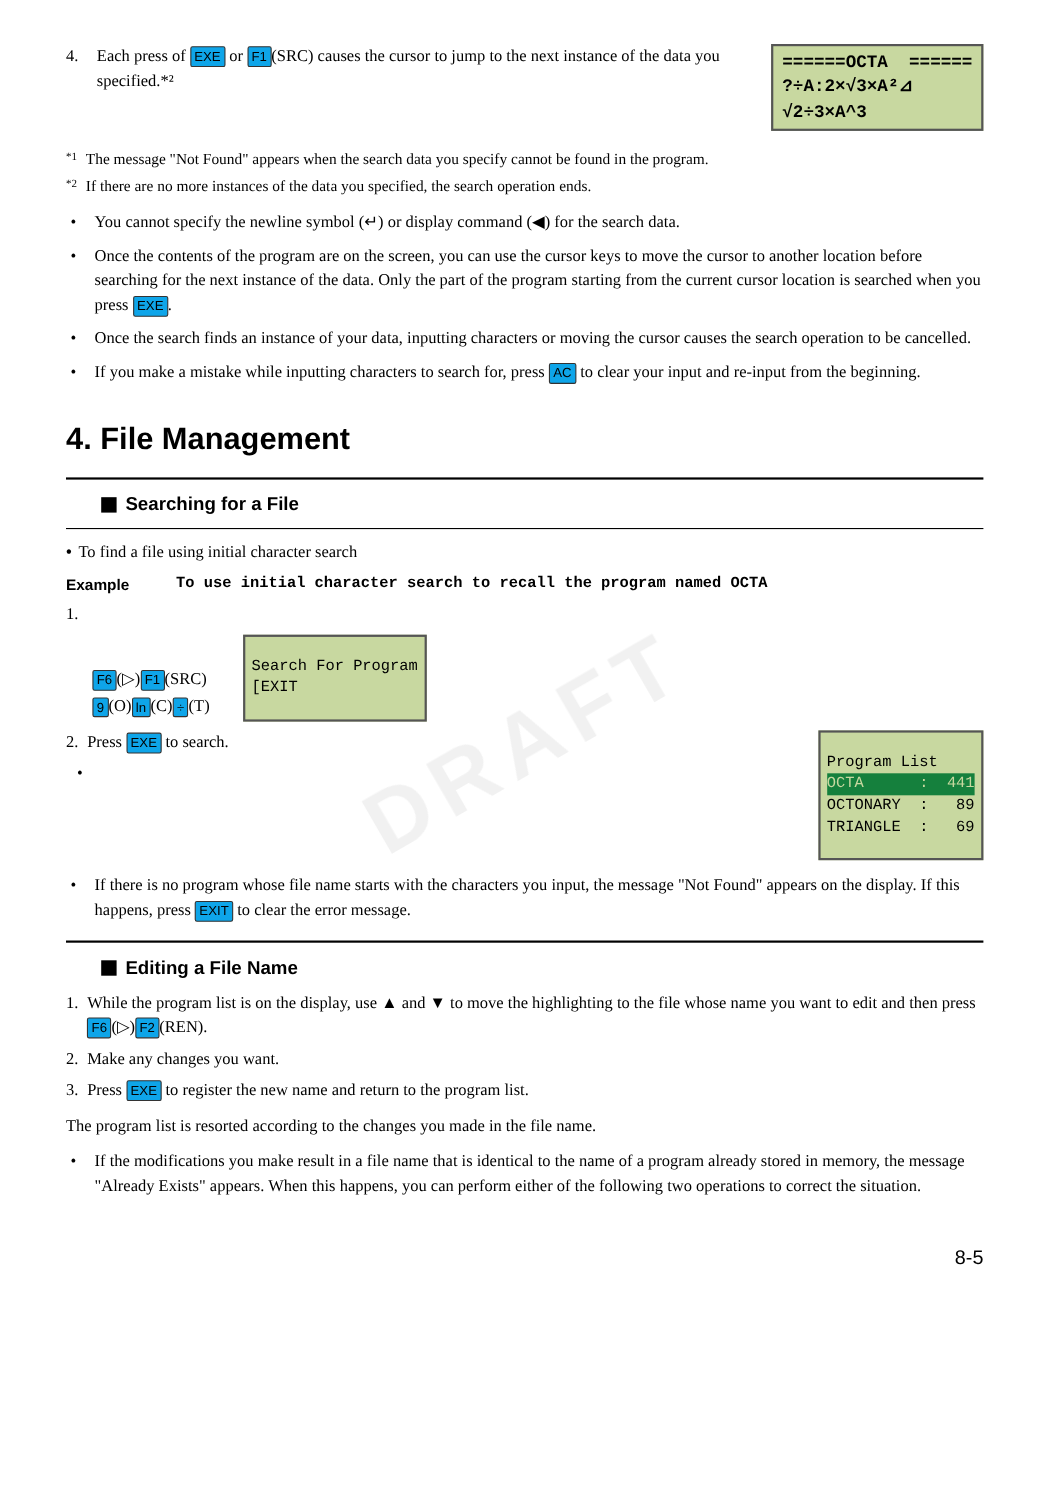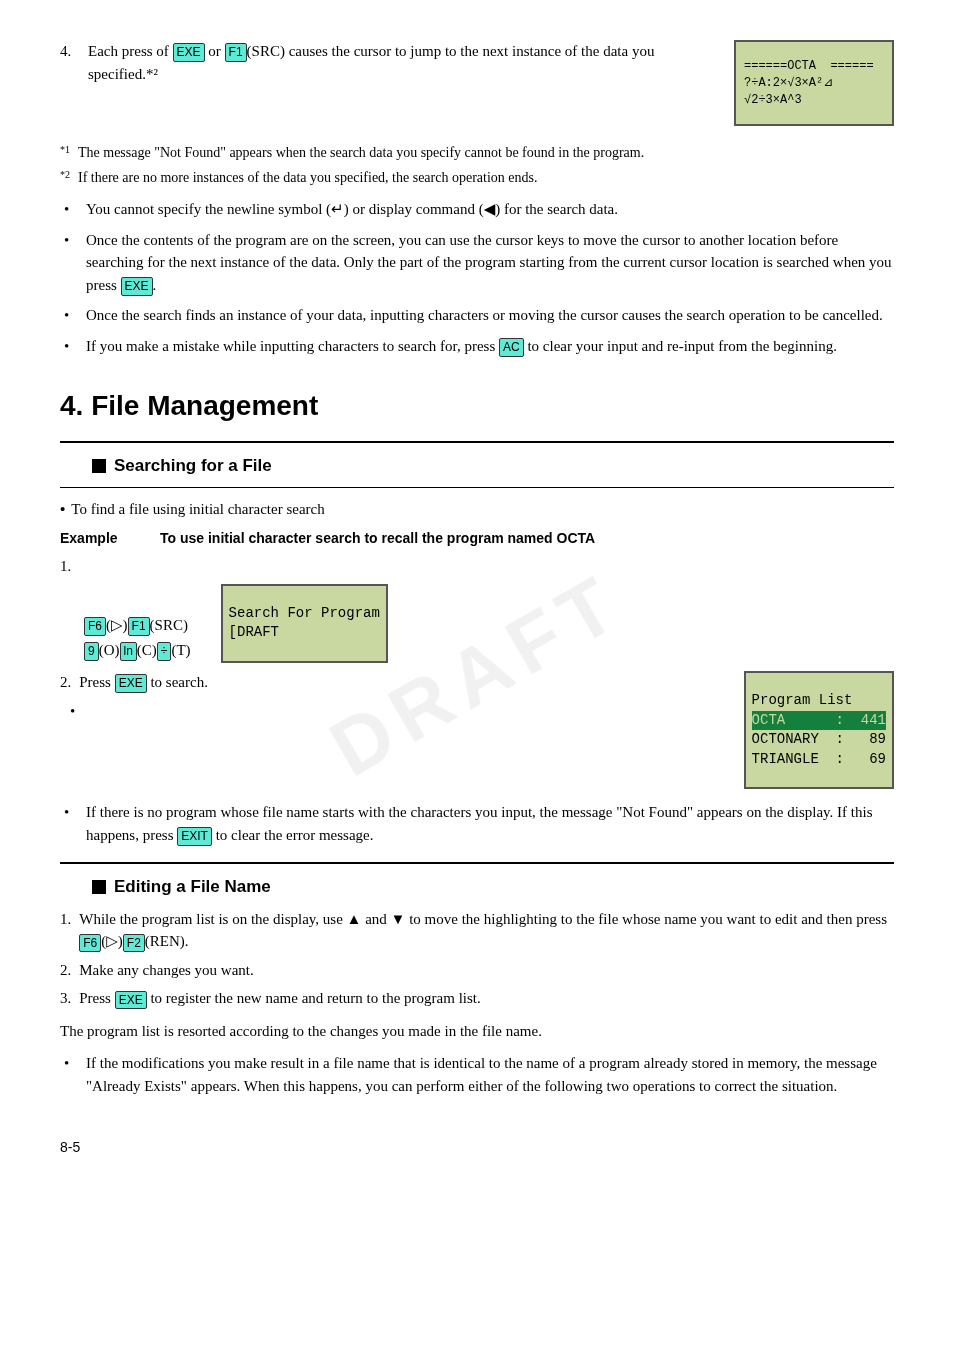--- a/index.html
+++ b/index.html
@@ -62,21 +62,21 @@
       font-size: 15px;
     }
 
     
     .key {
       display: inline-block;
       border: 1px solid #333;
       padding: 0px 3px;
       font-size: 12px;
       font-family: sans-serif;
-      background: #5eead4;
+      background: #0ea5e9;
       border-radius: 2px;
       vertical-align: middle;
       line-height: 1.4;
     }
 
     .section-heading {
       font-size: 28px;
       font-weight: bold;
       margin: 28px 0 14px 0;
       font-family: sans-serif;
@@ -129,45 +129,46 @@
 
     .example-label {
       font-weight: bold;
       font-family: sans-serif;
       font-size: 14px;
       min-width: 80px;
     }
 
     .example-text {
       font-weight: bold;
-      font-family: Liberation Sans, sans-serif;
+      font-family: Liberation Mono, monospace;
       font-size: 14px;
     }
 
     .step-block {
       margin: 6px 0;
     }
 
     .step-item {
       display: flex;
       gap: 8px;
       margin-bottom: 6px;
     }
 
     
     .lcd-screen {
       display: inline-block;
       border: 2px solid #555;
       background: #c8d8a0;
       font-family: 'Courier New', monospace;
-      font-size: 12px;
-      padding: 16px 8px;
+      font-size: 16px;
+      padding: 4px 8px;
       vertical-align: top;
       line-height: 1.4;
       min-width: 160px;
+      font-weight: bold;
     }
 
     .lcd-screen-small {
       display: inline-block;
       border: 2px solid #555;
       background: #c8d8a0;
       font-family: 'Courier New', monospace;
       font-size: 14px;
       padding: 18px 6px;
       vertical-align: top;
@@ -215,23 +216,23 @@
       color: rgba(180,180,180,0.18);
       font-family: sans-serif;
       font-weight: bold;
       pointer-events: none;
       z-index: 999;
       white-space: nowrap;
       letter-spacing: 10px;
     }
 
     .page-footer {
-      text-align: left;
+      text-align: right;
       margin-top: 40px;
-      font-size: 14px;
+      font-size: 18px;
       font-family: sans-serif;
     }
   </style>
 </head>
 <body>
 
 <div class="watermark">DRAFT</div>
 
 <div class="intro-section">
   <div class="intro-top">
@@ -318,21 +319,21 @@
       <div>
         <div class="key-combo-line">
           <span class="key">F6</span>(<span>▷</span>)<span class="key">F1</span>(SRC)
         </div>
         <div class="key-combo-line">
           <span class="key">9</span>(O)<span class="key">ln</span>(C)<span class="key">÷</span>(T)
         </div>
       </div>
       <div class="lcd-screen-small">
         <span>Search For Program</span><br>
-        <span>[DRAFT</span>
+        <span>[EXIT</span>
       </div>
     </div>
   </div>
 
   <div class="step-block" style="margin-top:8px;">
     <div style="display:flex; gap:30px; align-items:flex-start;">
       <div style="flex:1;">
         <div class="step-item">
           <span>2.</span>
           <span>Press <span class="key">EXE</span> to search.</span>

